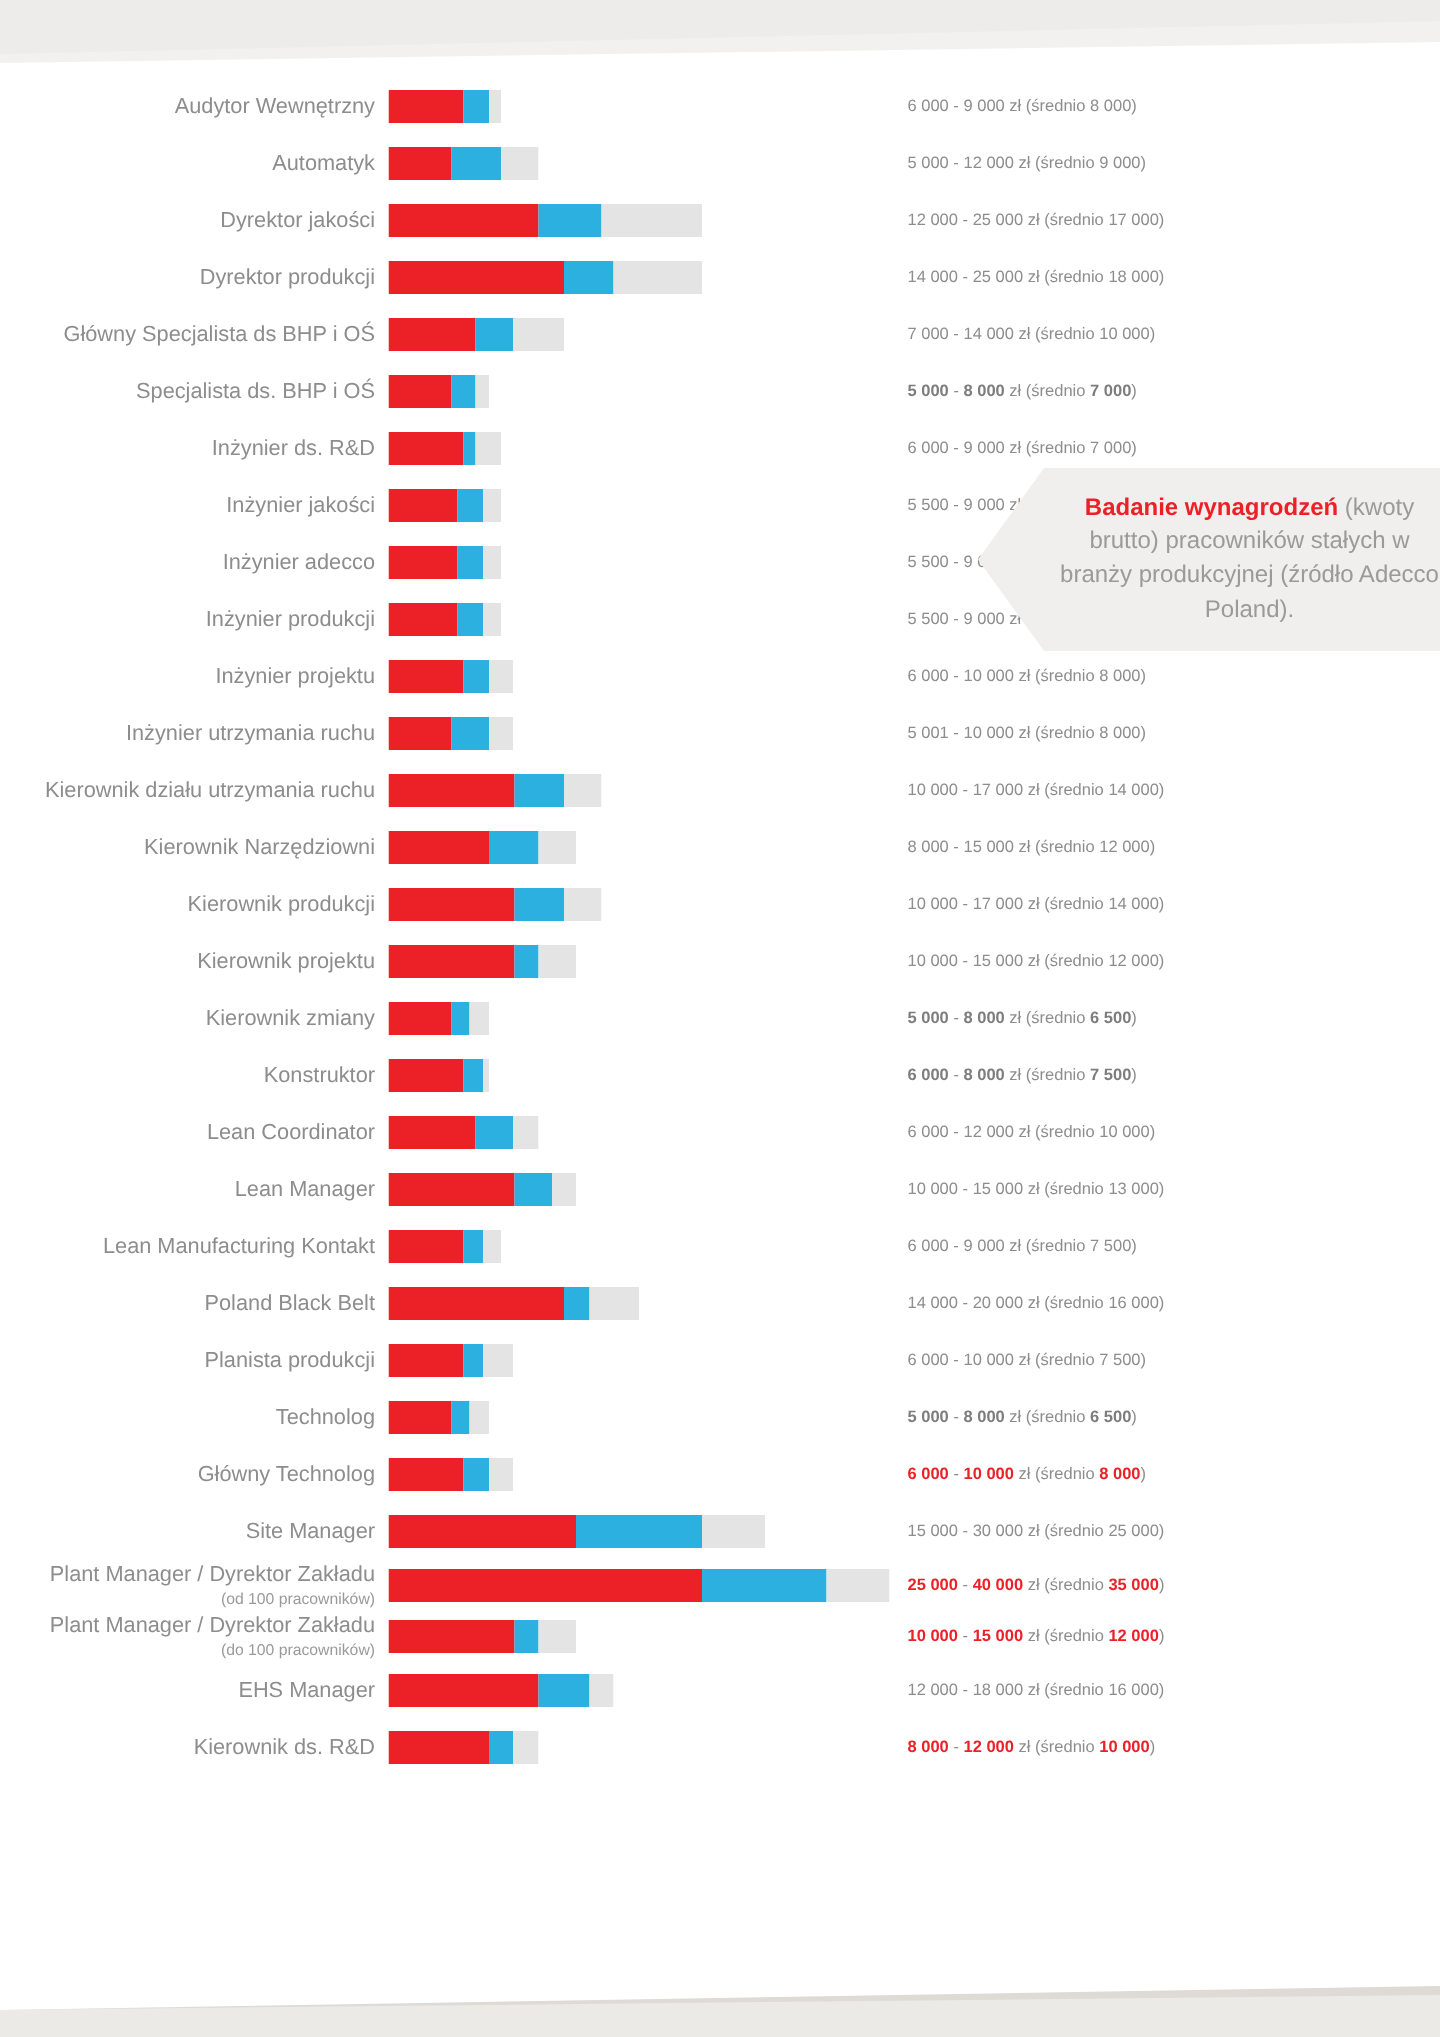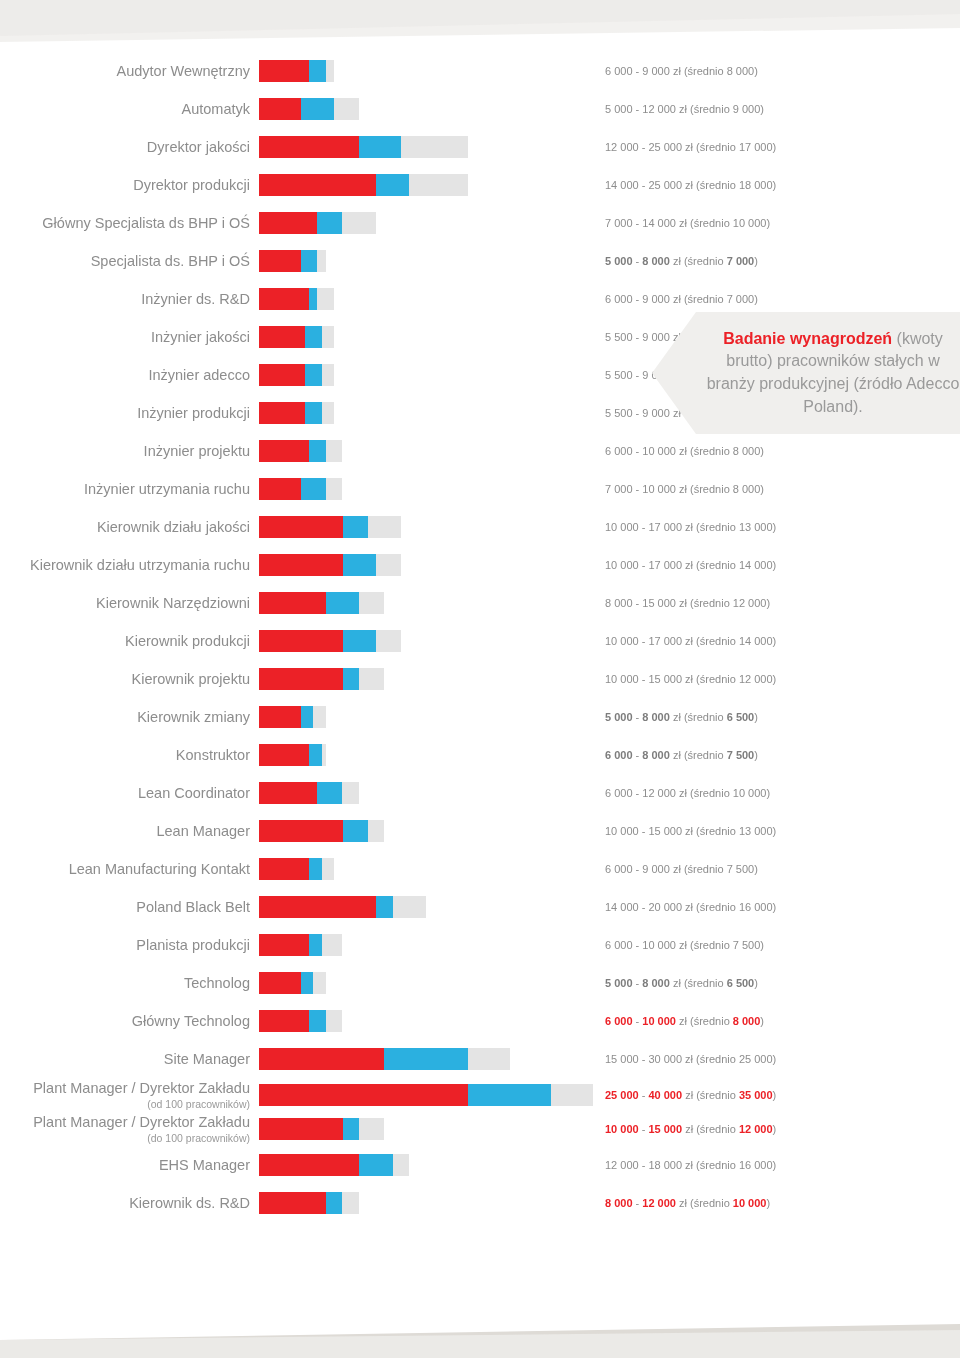--- a/index.html
+++ b/index.html
@@ -250,32 +250,21 @@
       </div>
       <div class="row">
         <div class="label">Inżynier utrzymania ruchu</div>
         <div class="barwrap">
           <div class="bar" style="width: 83.5px;">
             <div class="seg-min" style="width: 41.75px;"></div>
             <div class="seg-avg" style="width: 25.05px;"></div>
             <div class="seg-max" style="width: 16.7px;"></div>
           </div>
         </div>
-        <div class="value">7 000 - 10 000 zł (średnio 8 000)</div>
-      </div>
-      <div class="row">
-        <div class="label">Kierownik działu jakości</div>
-        <div class="barwrap">
-          <div class="bar" style="width: 141.95px;">
-            <div class="seg-min" style="width: 83.5px;"></div>
-            <div class="seg-avg" style="width: 25.05px;"></div>
-            <div class="seg-max" style="width: 33.4px;"></div>
-          </div>
-        </div>
-        <div class="value">10 000 - 17 000 zł (średnio 13 000)</div>
+        <div class="value">5 001 - 10 000 zł (średnio 8 000)</div>
       </div>
       <div class="row">
         <div class="label">Kierownik działu utrzymania ruchu</div>
         <div class="barwrap">
           <div class="bar" style="width: 141.95px;">
             <div class="seg-min" style="width: 83.5px;"></div>
             <div class="seg-avg" style="width: 33.4px;"></div>
             <div class="seg-max" style="width: 25.05px;"></div>
           </div>
         </div>

